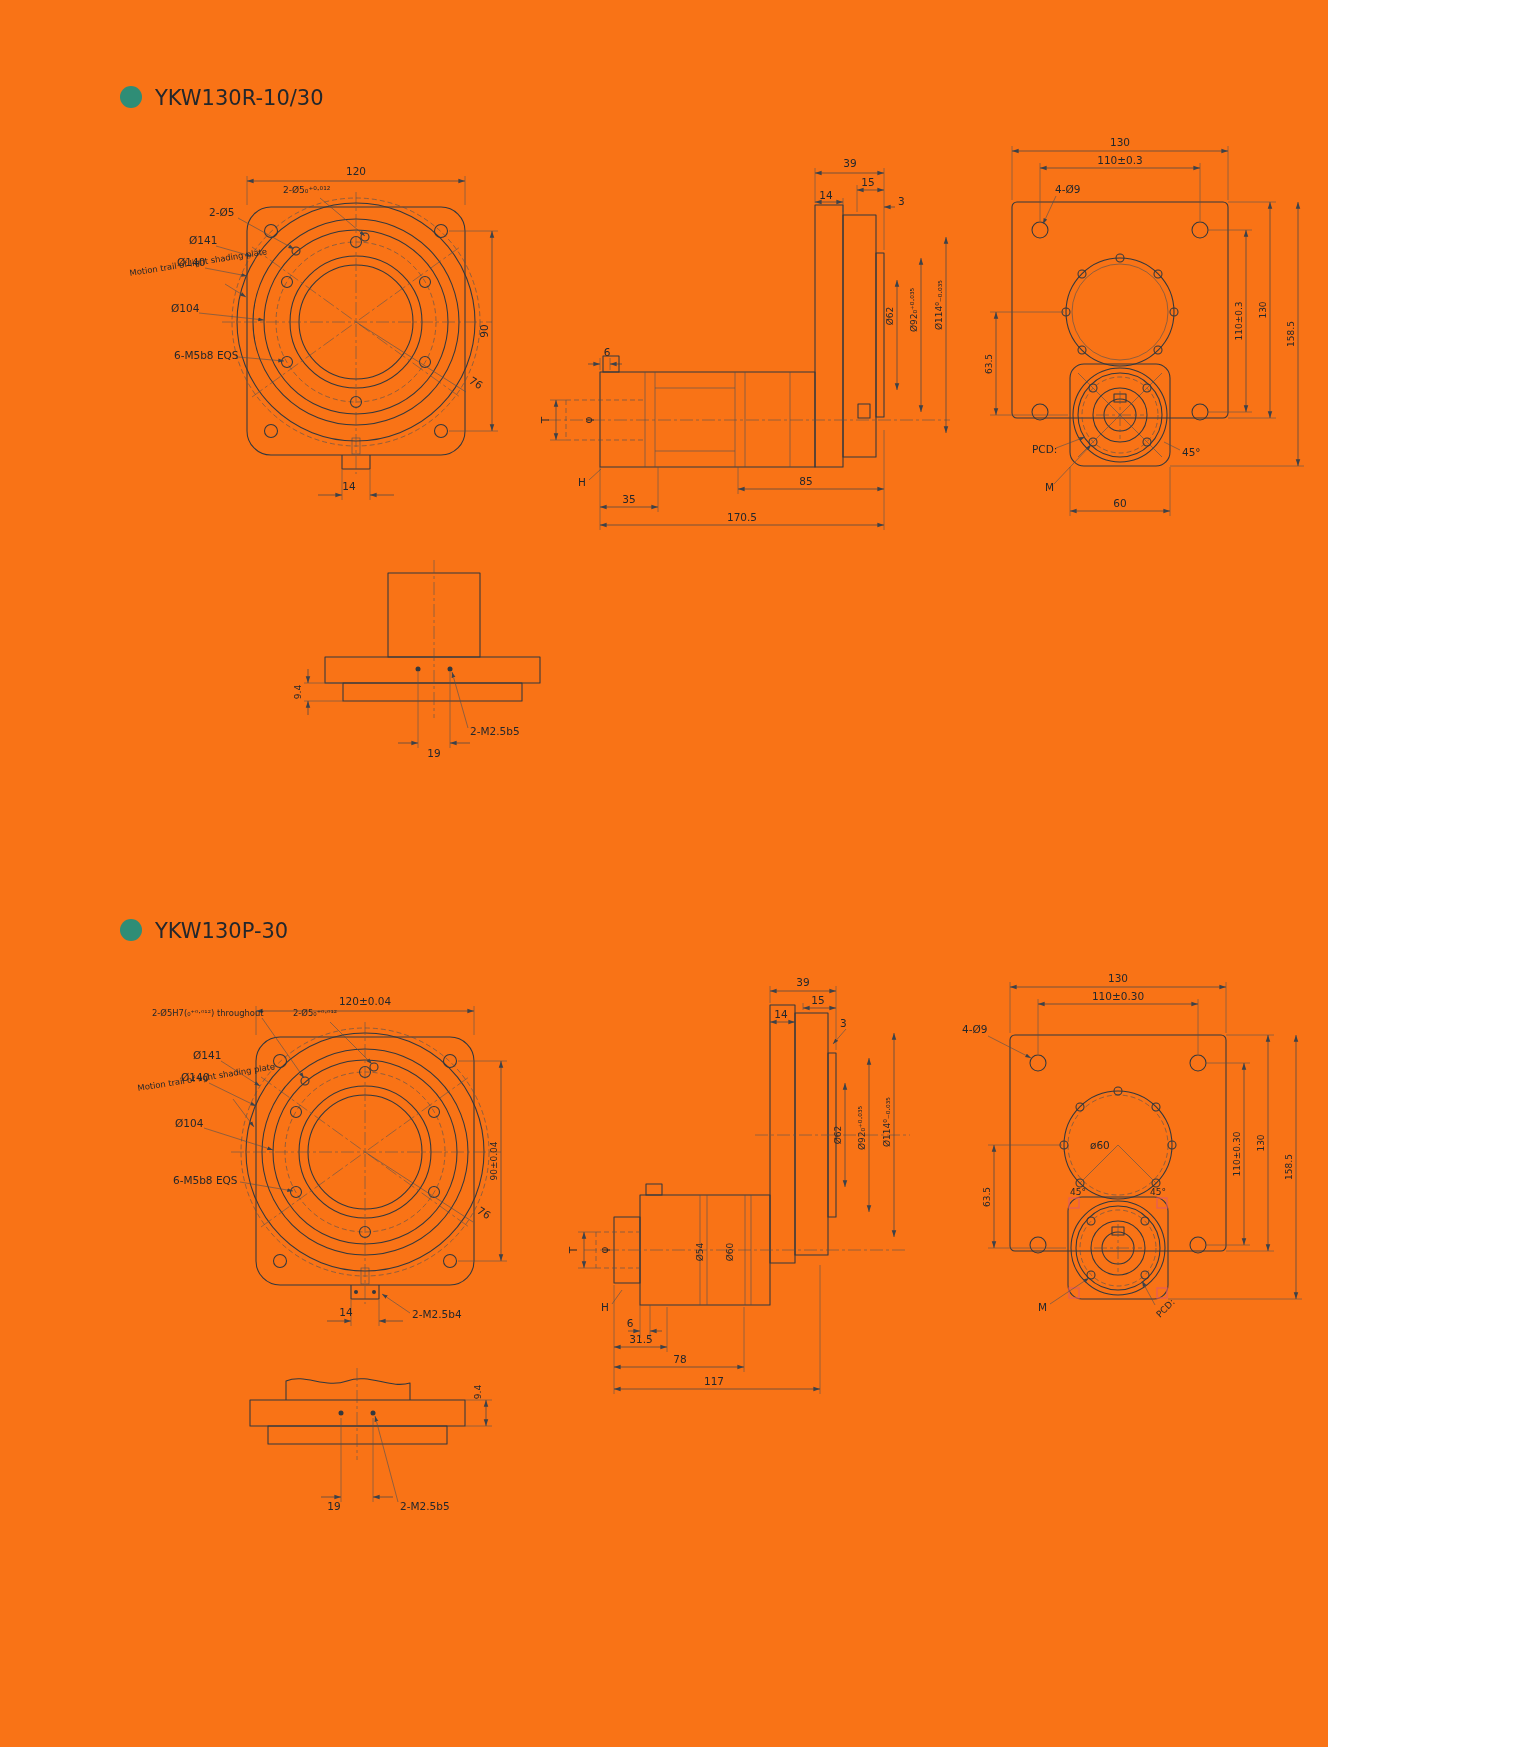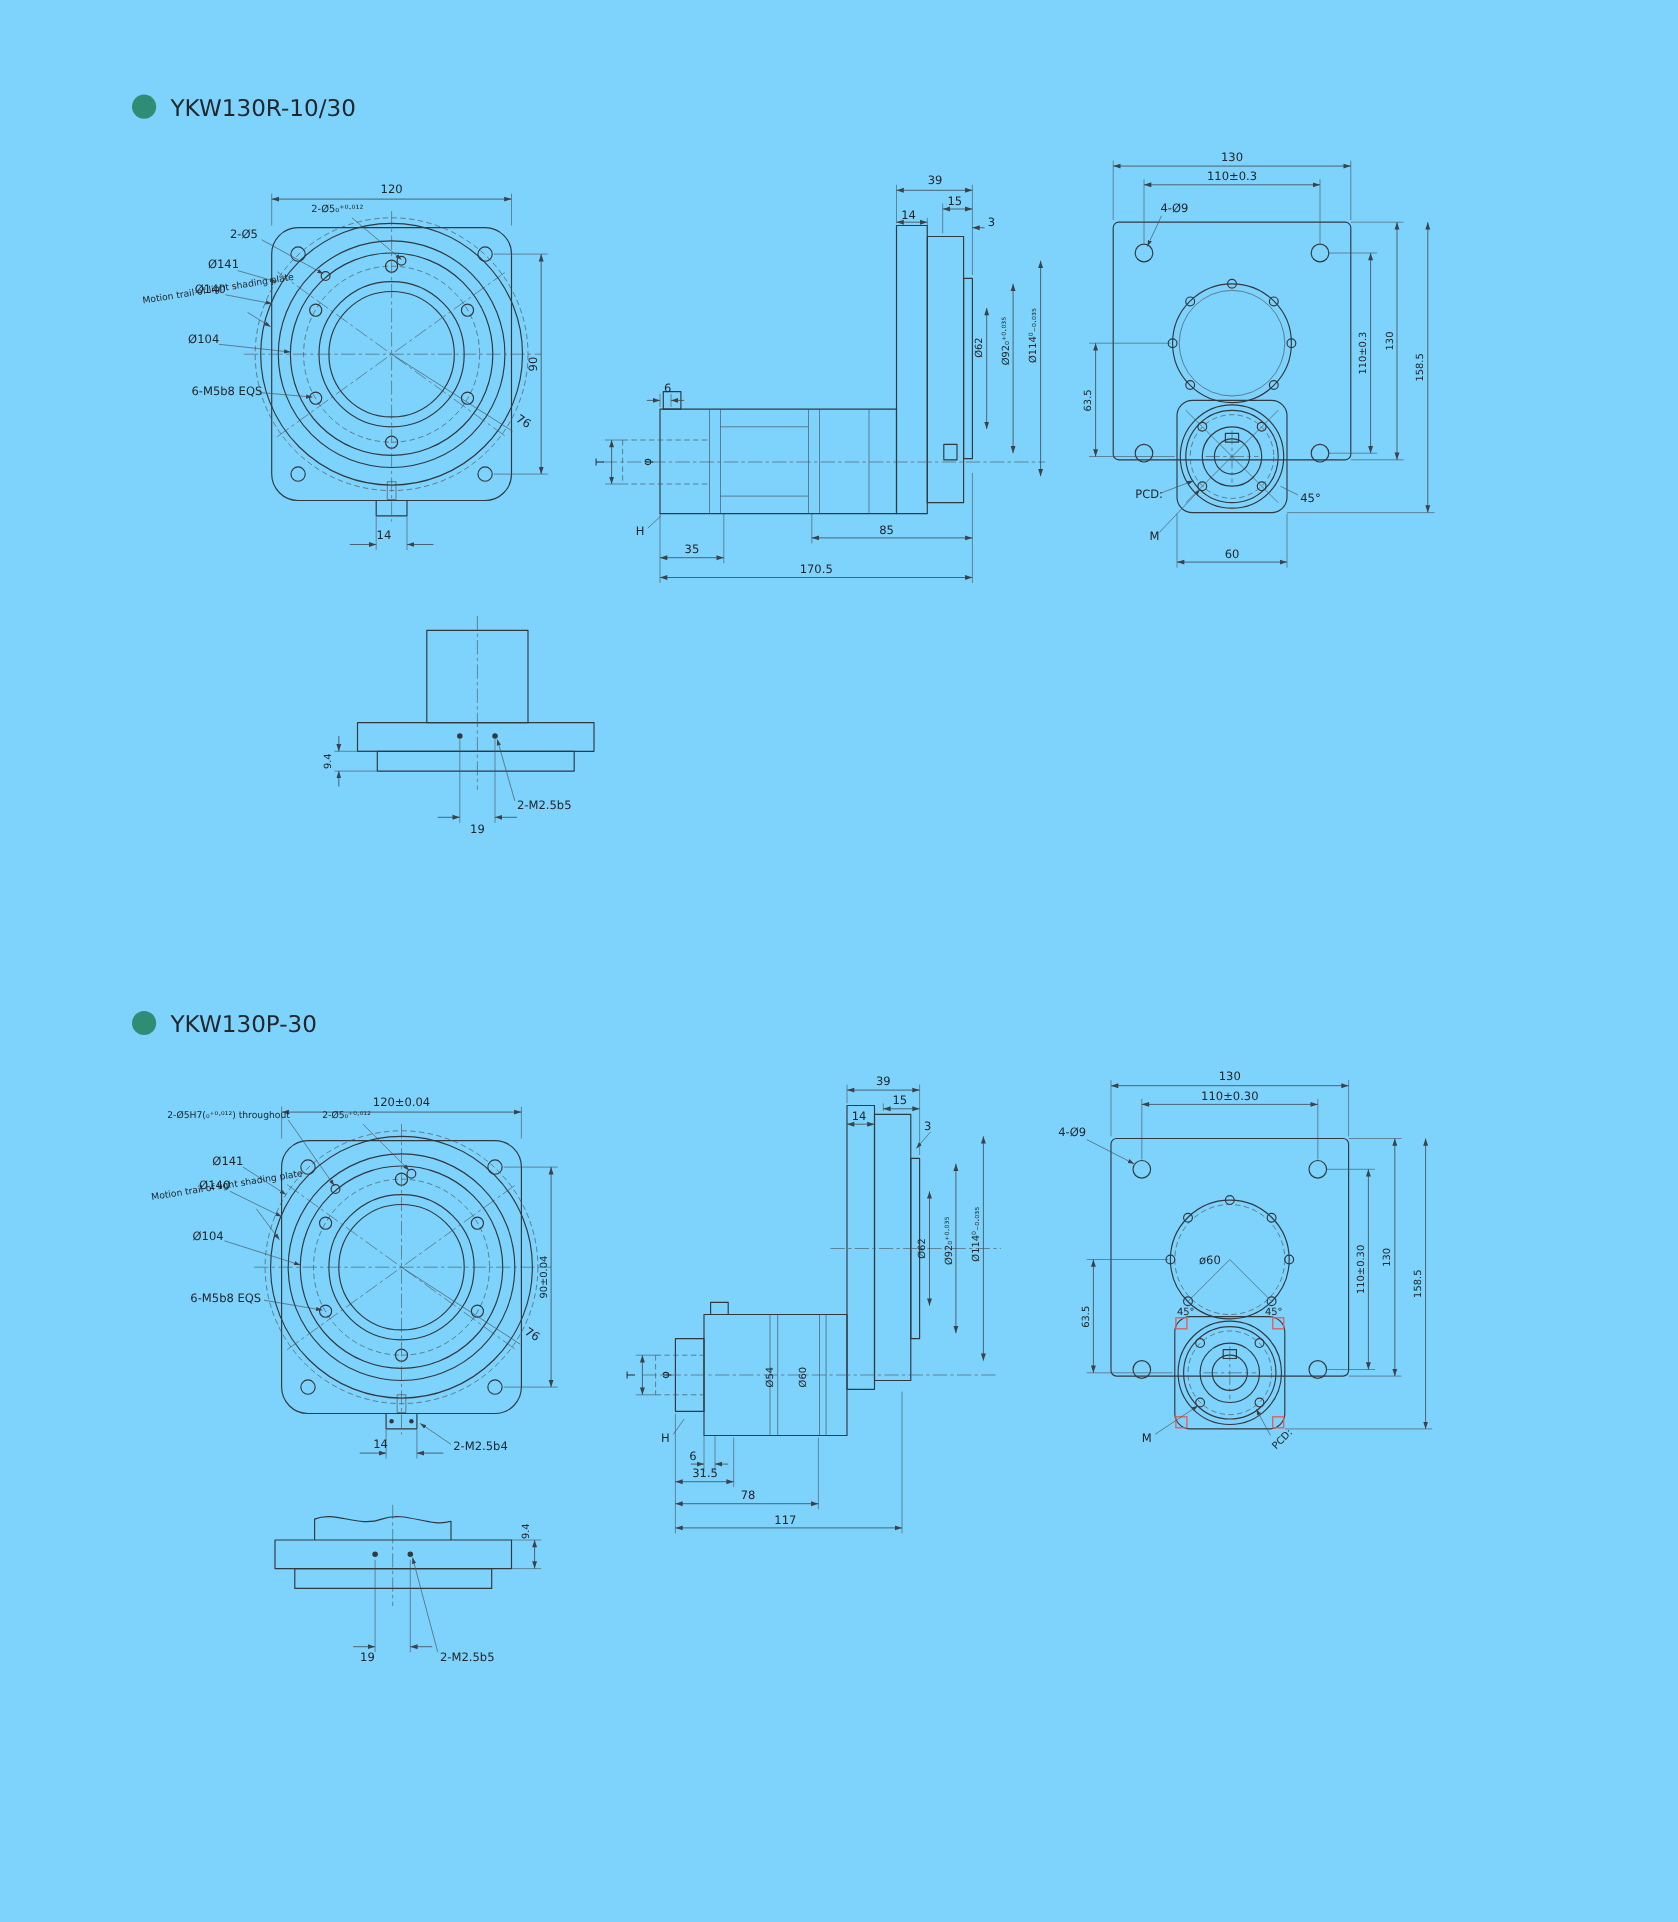--- a/index.html
+++ b/index.html
@@ -1,16 +1,16 @@
 <!DOCTYPE html>
 <html><head>
 <meta charset="utf-8">
 <style>
   html,body{margin:0;background:#fff}
-  .page{position:relative;width:1525px;height:1747px;background:#7dd3fc;font-family:"DejaVu Sans",sans-serif;overflow:hidden}
+  .page{position:relative;width:1328px;height:1747px;background:#f97316;font-family:"DejaVu Sans",sans-serif;overflow:hidden}
   svg{display:block}
   .s1{stroke:#33383e;stroke-width:1.05;fill:none;stroke-linejoin:round}
   .s0{stroke:#4a5058;stroke-width:.6;fill:none}
   .dsh{stroke-dasharray:5 3}
   .cl{stroke:#4a5058;stroke-width:.55;fill:none;stroke-dasharray:13 3 3 3}
   .dim{stroke:#3c424a;stroke-width:.7;fill:none}
   .ext{stroke:#4a5058;stroke-width:.55;fill:none}
   .red{stroke:#e35d5d;stroke-width:1.2;fill:none}
   text{font-family:"DejaVu Sans",sans-serif;font-size:10.5px;fill:#23272c}
   .sm{font-size:9px}.xs{font-size:8.4px}

